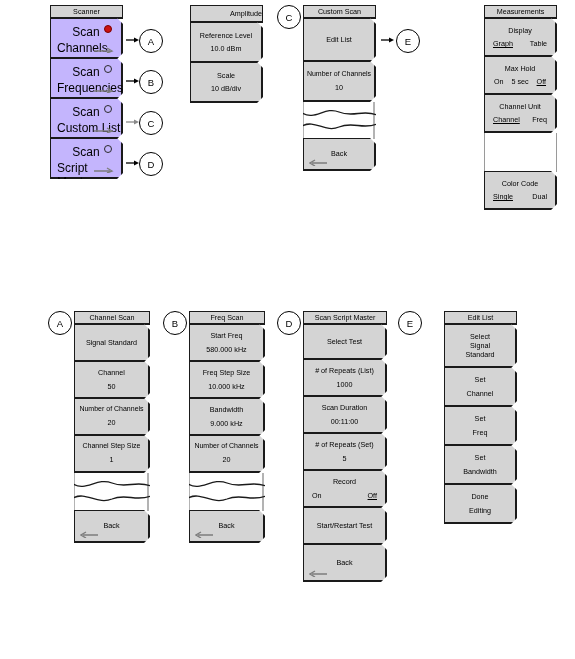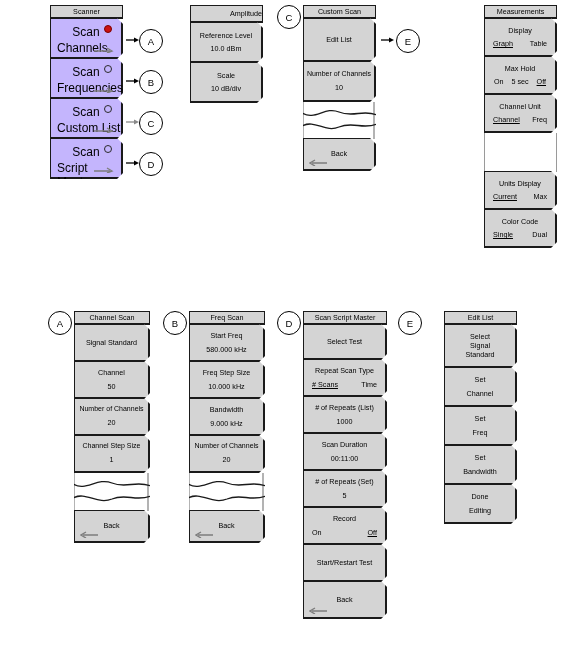--- a/index.html
+++ b/index.html
@@ -242,27 +242,20 @@
   <div class="key" style="height:39px;margin-top:-1px;">
     <span class="ln">Channel Unit</span>
     <span class="opts">
       <span class="sel">Channel</span>
       <span>Freq</span>
     </span>
   </div>
 
   <div style="height:39px;border-left:1.5px solid #9a9a9a;border-right:1.5px solid #9a9a9a;background:#fff;box-sizing:border-box;"></div>
 
-  <div class="key" style="height:39px;margin-top:-1px;">
-    <span class="ln">Units Display</span>
-    <span class="opts">
-      <span class="sel">Current</span>
-      <span>Max</span>
-    </span>
-  </div>
 
   <div class="key" style="height:39px;margin-top:-1px;">
     <span class="ln">Color Code</span>
     <span class="opts">
       <span class="sel">Single</span>
       <span>Dual</span>
     </span>
   </div>
 </div>
 
@@ -356,27 +349,20 @@
     <span>D</span>
   </div>
 
 <div class="panel" style="left:303px;top:311px;width:84px;">
   <div class="title-key" style="height:14px;">
     <span>Scan Script Master</span>
     </div>
   <div class="key" style="height:36px;margin-top:-1px;">
     <span class="ln">Select Test</span>
   </div>
-  <div class="key" style="height:38px;margin-top:-1px;">
-    <span class="ln">Repeat Scan Type</span>
-    <span class="opts">
-      <span class="sel"># Scans</span>
-      <span>Time</span>
-    </span>
-  </div>
   <div class="key" style="height:38px;margin-top:-1px;text-align:center;">
     <span class="ln"># of Repeats (List)</span>
     <span class="gap"></span>
     <span class="ln">1000</span>
   </div>
   <div class="key" style="height:38px;margin-top:-1px;">
     <span class="ln">Scan Duration</span>
     <span class="gap"></span>
     <span class="ln">00:11:00</span>
   </div>

